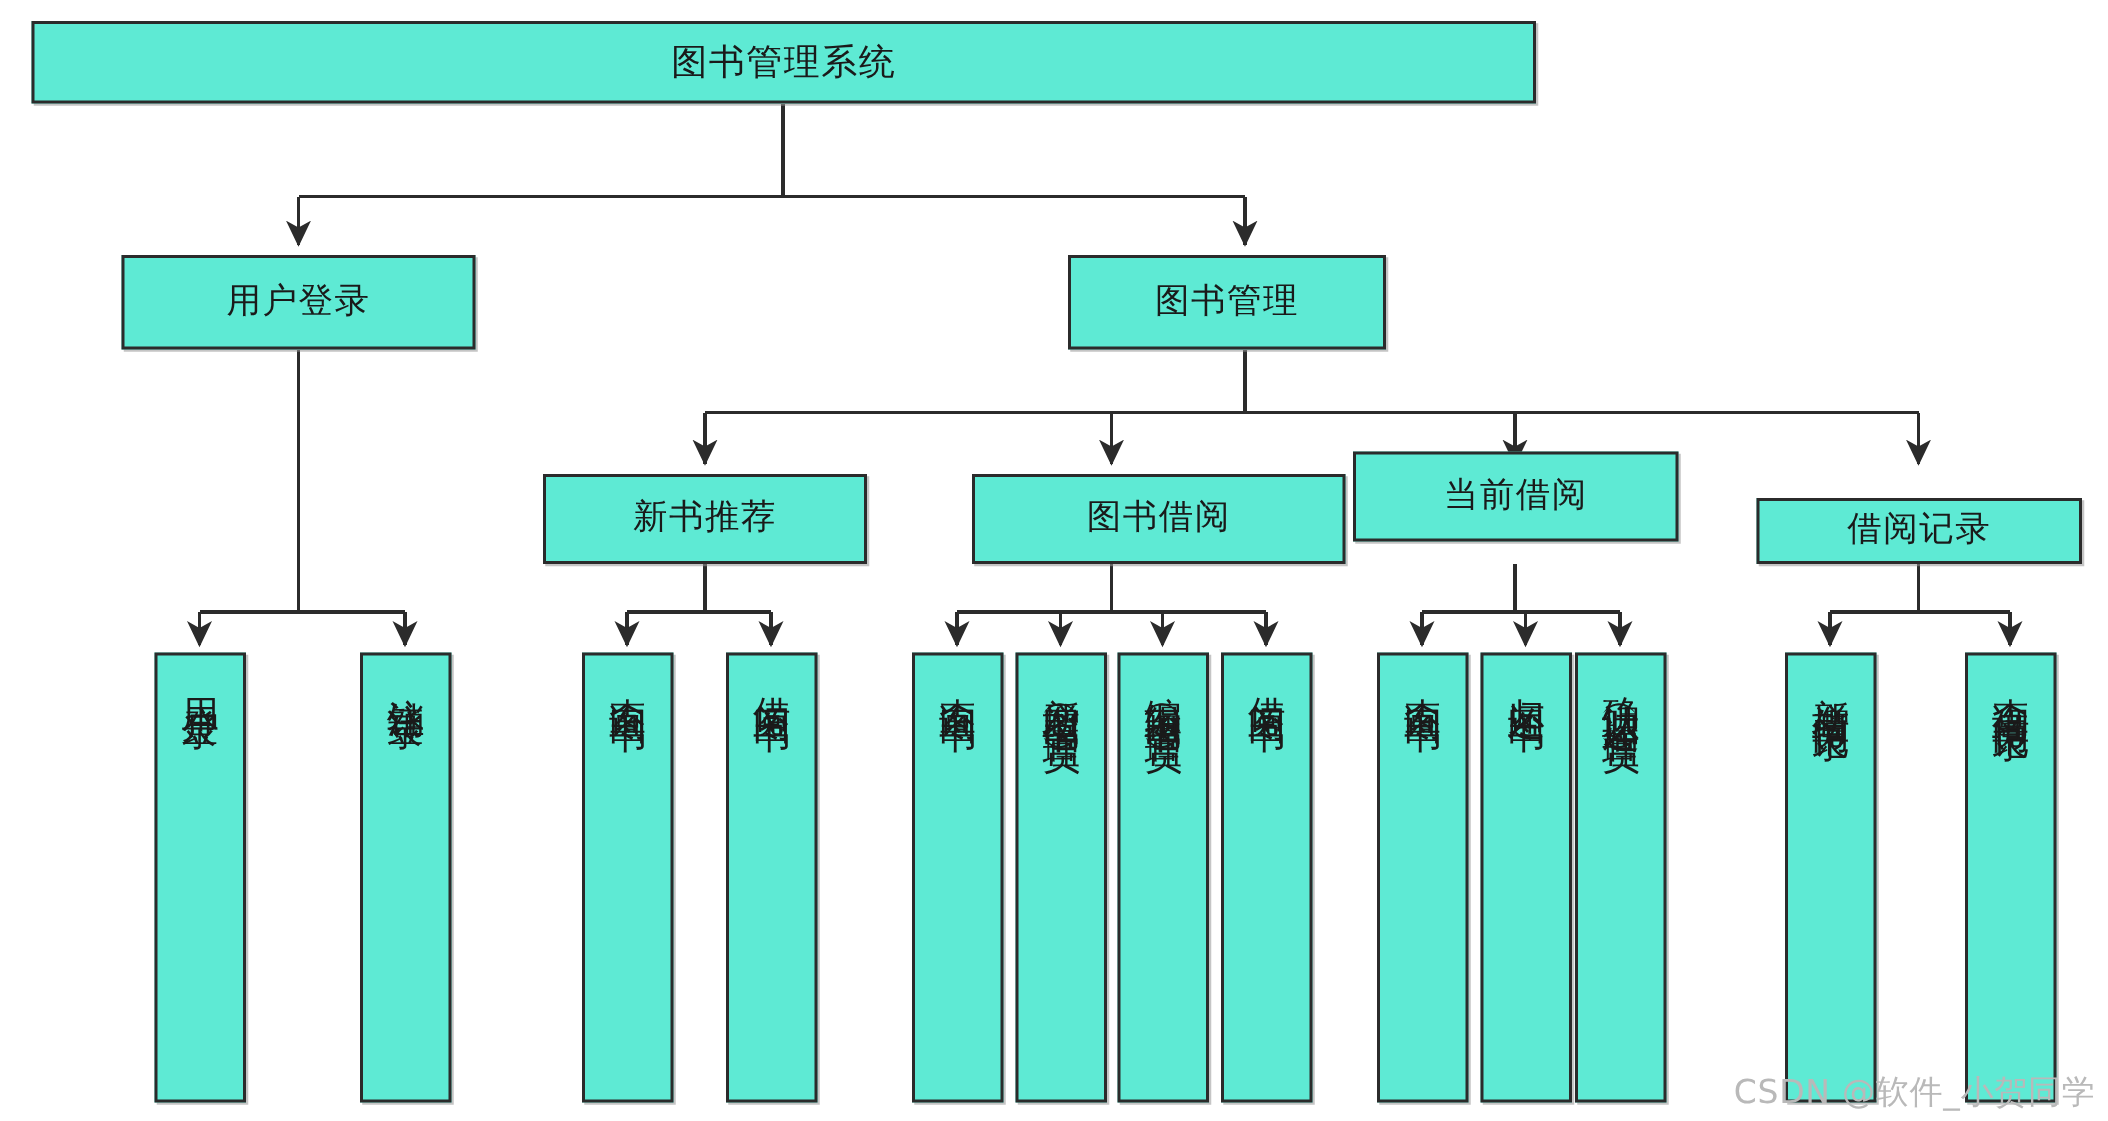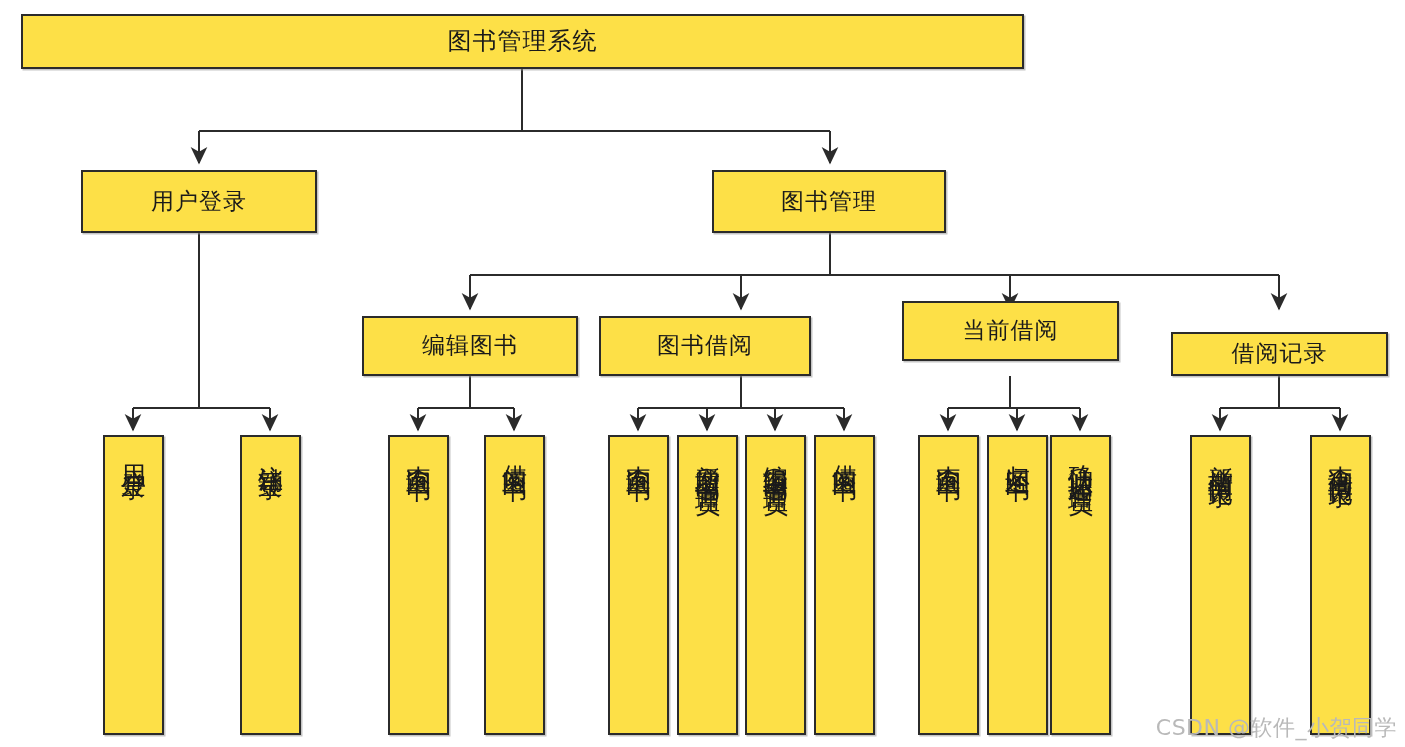--- a/index.html
+++ b/index.html
@@ -22,21 +22,21 @@
     position: absolute;
     left: 0;
     top: 0;
     width: 1405px;
     height: 747px;
     pointer-events: none;
   }
   .node {
     position: absolute;
     box-sizing: border-box;
-    background: #fde047;
+    background: #5eead4;
     border: 2px solid #2b2b2b;
     display: flex;
     align-items: center;
     justify-content: center;
     color: #1a1a1a;
     box-shadow: 1.5px 1.5px 0 0 rgba(150,150,150,0.55);
     z-index: 2;
   }
   .node-label {
     display: block;
@@ -134,29 +134,29 @@
   </svg>
 
   <div class="node h" id="node-root" style="left:21px; top:14px; width:1003px; height:55px;">
     <span class="node-label">图书管理系统</span>
   </div>
 
   <div class="node h" style="left:81px; top:170px; width:236px; height:63px;">
     <span class="node-label">用户登录</span>
   </div>
 
-  <div class="node h" style="left:712px; top:170px; width:234px; height:63px;">
+  <div class="node h" style="left:712px; top:170px; width:212px; height:63px;">
     <span class="node-label">图书管理</span>
   </div>
 
   <div class="node h" style="left:362px; top:316px; width:216px; height:60px;">
-    <span class="node-label">编辑图书</span>
-  </div>
-
-  <div class="node h" style="left:599px; top:316px; width:212px; height:60px;">
+    <span class="node-label">新书推荐</span>
+  </div>
+
+  <div class="node h" style="left:648px; top:316px; width:249px; height:60px;">
     <span class="node-label">图书借阅</span>
   </div>
 
   <div class="node h" style="left:902px; top:301px; width:217px; height:60px;">
     <span class="node-label">当前借阅</span>
   </div>
 
   <div class="node h" style="left:1171px; top:332px; width:217px; height:44px;">
     <span class="node-label">借阅记录</span>
   </div>

